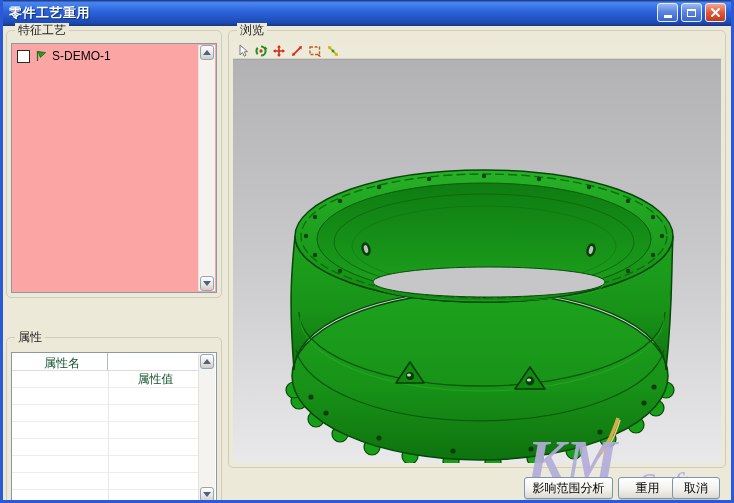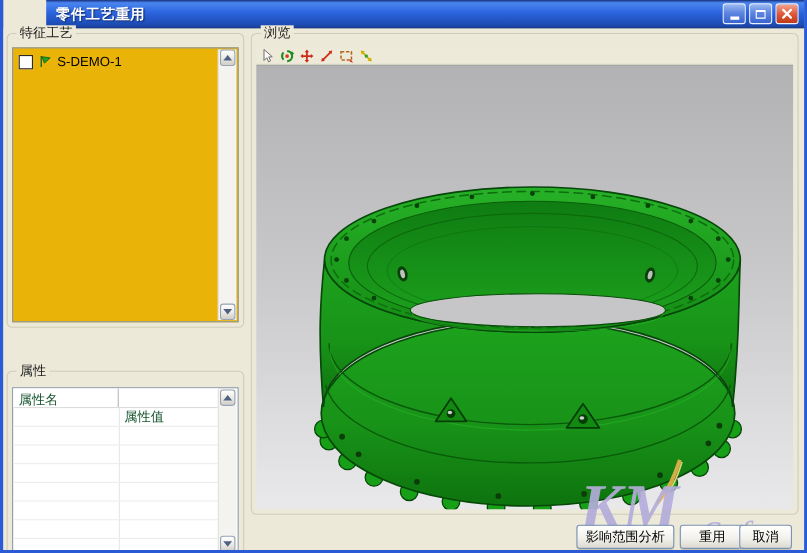--- a/index.html
+++ b/index.html
@@ -7,39 +7,39 @@
   .window{
     position:relative;width:734px;height:503px;overflow:hidden;
     font-family:"Liberation Sans", sans-serif;
     background:#ece9d8;
     border-left:3px solid #2a5ad6;border-right:3px solid #2a5ad6;border-bottom:3px solid #2a5ad6;
   }
   
   .titlebar{
     position:absolute;top:0;left:-3px;right:-3px;height:26px;
     background:linear-gradient(180deg,#17307e 0%,#4a86f0 10%,#2b63dd 45%,#1d4ab2 88%,#16377f 100%);
-    display:flex;align-items:center;margin-left:42px;
+    display:flex;align-items:center;
   }
   .title-text{color:#fff;font-size:13px;font-weight:bold;padding-left:9px;
     text-shadow:1px 1px 1px #12306e;letter-spacing:.5px;}
   .winbtns{position:absolute;right:8px;top:3px;display:flex;gap:3px;}
   .wbtn{width:21px;height:19px;border-radius:3px;border:1px solid #e7eefc;
     display:flex;align-items:center;justify-content:center;cursor:default;}
   .wbtn.blue{background:linear-gradient(180deg,#9db9f2 0%,#5d85e0 45%,#3a64cf 100%);}
   .wbtn.red{background:linear-gradient(180deg,#f4a68f 0%,#e2573a 50%,#bf3a17 100%);}
   .glyph-min{width:8px;height:3px;background:#fff;margin-top:8px;}
   .glyph-max{width:9px;height:8px;border:1px solid #fff;border-top:2px solid #fff;}
   
   .client{position:absolute;left:0;right:0;top:26px;bottom:0;background:#ece9d8;}
-  .groupbox{position:absolute;border:1px solid #cfccba;border-radius:5px;}
+  .groupbox{position:absolute;border:1px solid #cfccba;border-radius:5px;text-align:center;}
   .grouplabel{position:absolute;top:-8px;left:8px;background:#ece9d8;padding:0 3px;
     font-size:12px;color:#1c1c1c;line-height:14px;}
   
   .gb-feature{left:3px;top:4px;width:216px;height:268px;}
-  .treebox{position:absolute;left:4px;top:12px;right:4px;bottom:4px;background:#eab308;
+  .treebox{position:absolute;left:4px;top:12px;right:4px;bottom:4px;background:#fca5a5;
     border:1px solid #8a98a8;}
   .tree-item{position:absolute;left:5px;top:5px;display:flex;align-items:center;gap:5px;
     font-size:12px;color:#000;}
   .cb{width:13px;height:13px;background:#fff;border:1px solid #2a2a2a;}
   
   .vscroll{position:absolute;top:1px;right:1px;bottom:1px;width:17px;background:#f4f3ef;
     border-left:1px solid #e3e2dc;}
   .sbtn{position:absolute;left:1px;right:1px;height:15px;border:1px solid #96a5b5;border-radius:3px;
     background:linear-gradient(180deg,#ffffff 0%,#ebe9e3 55%,#cfcdc5 100%);
     display:flex;align-items:center;justify-content:center;}

